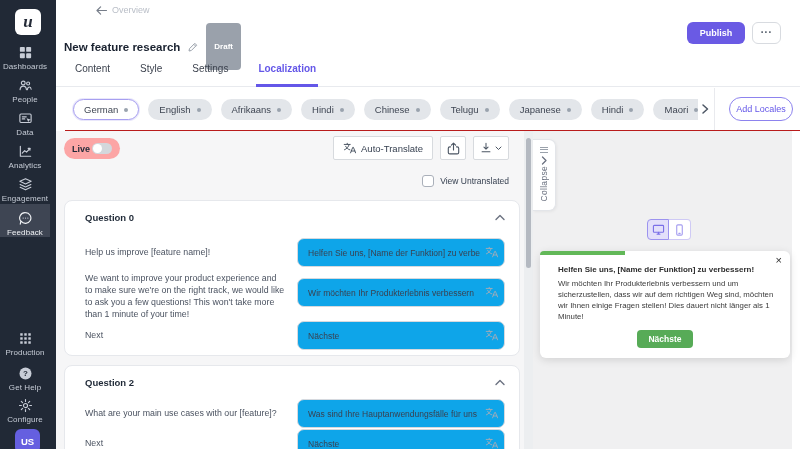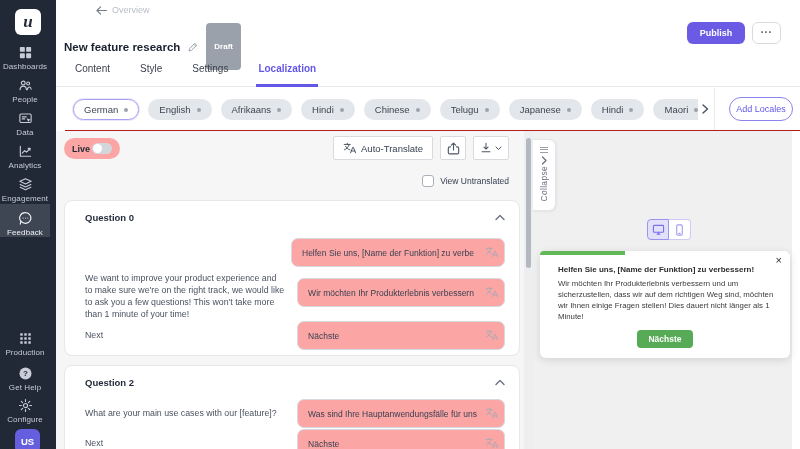--- a/index.html
+++ b/index.html
@@ -79,21 +79,21 @@
   .qcard { position:absolute; left:8px; width:456px; background:#fff; border:1px solid #e6e8ec; border-radius:8px; }
   .qcard-0 { top:69px; height:156px;text-decoration:underline; }
   .qcard-1 { top:234px; height:130px; }
   .card-head { position:absolute; left:20px; right:14px; top:11px; display:flex; justify-content:space-between; align-items:center; }
   .card-title { font-size:9.5px; font-weight:bold; color:#1f2937; }
   .collapse-chevron svg { width:10px; height:7px; stroke:#6b7280; stroke-width:1.4; fill:none; stroke-linecap:round; stroke-linejoin:round; cursor:pointer; }
   .trow { position:absolute; left:20px; right:14px; display:flex; align-items:center; }
   .trow.top-align { align-items:flex-start; }
   .src { width:218px; padding-right:12px; font-size:8.8px; line-height:1.36; color:#4a5260; }
   .field { position:relative; width:214px; margin-left:auto; }
-  .field input { width:100%; height:29px; background:#fca5a5; border:1px solid #d6d9de; border-radius:7px;
+  .field input { width:100%; height:29px; background:#0ea5e9; border:1px solid #d6d9de; border-radius:7px;
     padding:0 24px 0 10px; font-size:8.5px; color:#3a4150; font-family:inherit;
     white-space:nowrap; overflow:hidden; text-overflow:clip; }
   .ticon { position:absolute; right:7px; top:8px; }
   .ticon svg, .t-icon svg { stroke:#a6acb6; fill:none; stroke-width:1.1; stroke-linecap:round; stroke-linejoin:round; }
   .at-icon svg { stroke:#4b5563; }
 
   
   .vscroll-track { position:absolute; left:524px; top:131px; width:9px; height:318px; background:#eceef0; }
   .vscroll-thumb { position:absolute; left:526px; top:138px; width:5px; height:130px; background:#b4b9c1; border-radius:3px; cursor:pointer; }
 
@@ -362,20 +362,21 @@
   <section class="qcard qcard-0">
     <div class="card-head">
       <span class="card-title">Question 0</span>
       <span class="collapse-chevron">
           <svg viewBox="0 0 10 7">
             <path d="M1 5.5L5 1.5l4 4"></path>
           </svg>
         </span>
     </div>
     <div class="trow" style="top:37px">
+      <span class="src">Help us improve [feature name]!</span>
       <span class="field">
         <input type="text" value="Helfen Sie uns, [Name der Funktion] zu verbe" style="">
         <span class="ticon">
             <svg width="13" height="12" viewBox="0 0 16 14">
               <path d="M1.5 2.6h7.4M5.2 1.2v1.4M7.6 2.6C6.9 5.6 4.7 8 1.8 9.2M3.2 4.8c1.1 2.2 3 3.9 5.3 4.5"></path>
               <path d="M9.3 13l2.7-6.8h.8l2.7 6.8M10.3 10.7h4.3"></path>
             </svg>
           </span>
       </span>
     </div>

